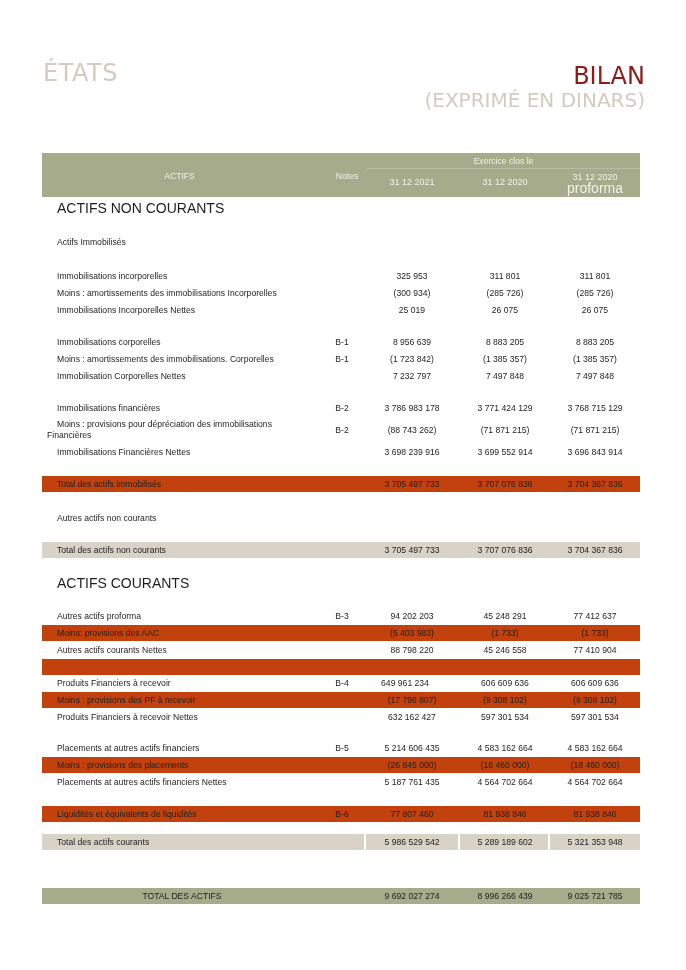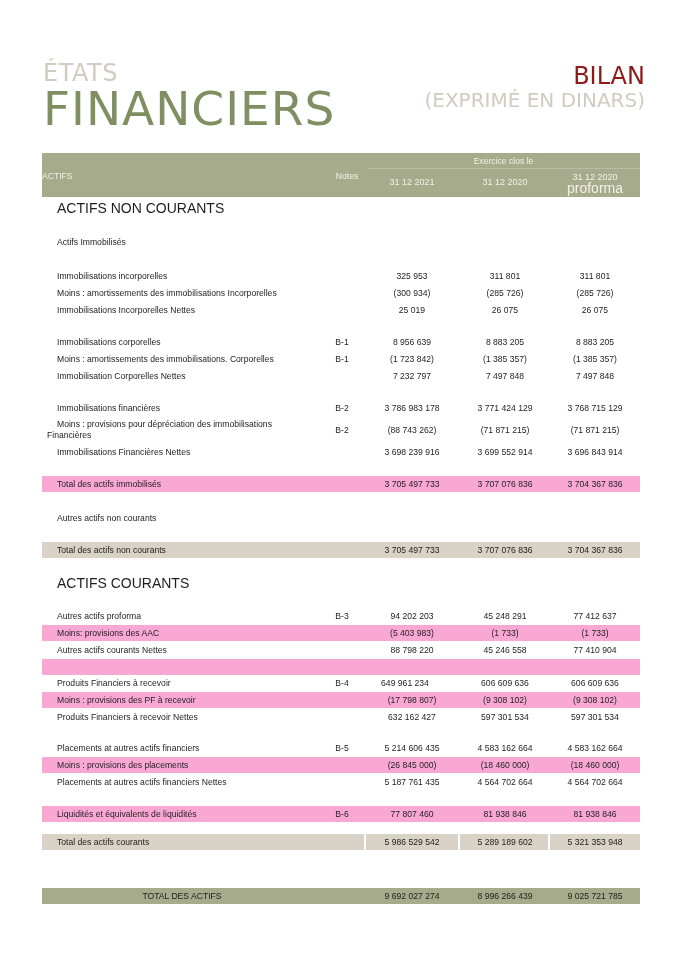--- a/index.html
+++ b/index.html
@@ -7,47 +7,46 @@
          font-family: "Liberation Sans", sans-serif; color: #1e1e1e; }
   .title-left { position: absolute; left: 43px; top: 60px; }
   .etats { font-family: "DejaVu Sans", sans-serif; font-size: 24px; color: #d2cbbf; letter-spacing: 0.5px; line-height: 26px; }
   .financiers { font-family: "DejaVu Sans", sans-serif; font-size: 47px; color: #7f8f62; line-height: 50px; letter-spacing: 1px; margin-top: -2px; }
   .title-right { position: absolute; right: 41px; top: 62px; text-align: right; }
   .bilan { font-family: "DejaVu Sans", sans-serif; font-size: 24px; color: #8e1a1a; line-height: 28px; }
   .unit { font-family: "DejaVu Sans", sans-serif; font-size: 20px; color: #d2cbbf; line-height: 20px; }
 
   .table { position: absolute; left: 42px; top: 153px; width: 598px; font-size: 8.6px; }
   .thead { position: relative; height: 44px; background: #a6ab8c; color: #f2f1ea; }
-  .thead .h-actifs { position: absolute; left: 0; width: 275px; top: 18px; text-align: left; }
+  .thead .h-actifs { position: absolute; left: 0; width: 275px; top: 18px; text-align: center; }
   .thead .h-notes { position: absolute; left: 280px; width: 50px; top: 18px; text-align: center; }
   .thead .h-exercice { position: absolute; left: 325px; width: 273px; top: 3px; text-align: center; }
   .thead .h-line { position: absolute; left: 325px; width: 273px; top: 15px; height: 1px; background: #b9bda2; }
   .thead .h-col { position: absolute; top: 19px; width: 90px; text-align: center; font-size: 9px; line-height: 11px; }
   .thead .h-col .sub { font-size: 14px; }
 
   .row { position: absolute; left: 0; width: 598px; height: 16px; line-height: 16px; }
   .row .lbl { position: absolute; left: 15px; white-space: nowrap; }
   .row .note { position: absolute; left: 280px; width: 40px; text-align: center; }
   .row .v { position: absolute; width: 90px; text-align: center; }
   .row .v1 { left: 325px; } .row .v2 { left: 418px; } .row .v3 { left: 508px; }
-  .shade-light { background: #f9a8d4; }
+  .shade-light { background: #c2410c; }
   .shade-beige { background: #d9d2c6; }
   .shade-green { background: #a6ab8c; }
   .hdr { font-size: 14px; }
   .row.two-line { height: 26px; line-height: 11px; }
   .row.two-line .lbl { top: 2px; white-space: normal; width: 250px; left: 5px; text-indent: 10px; }
   .row.two-line .note, .row.two-line .v { top: 8px; }
   .sep { position: absolute; top: 0; width: 2px; height: 16px; background: #ffffff; }
 </style>
 </head>
 <body>
 
 <div class="title-left">
   <div class="etats">ÉTATS</div>
-  <div class="financiers">FINANCIERS</div>
 </div>
 <div class="title-right">
   <div class="bilan">BILAN</div>
   <div class="unit">(EXPRIMÉ EN DINARS)</div>
 </div>
 
 <div class="table">
   <div class="thead">
     <div class="h-actifs">ACTIFS</div>
     <div class="h-notes">Notes</div>

